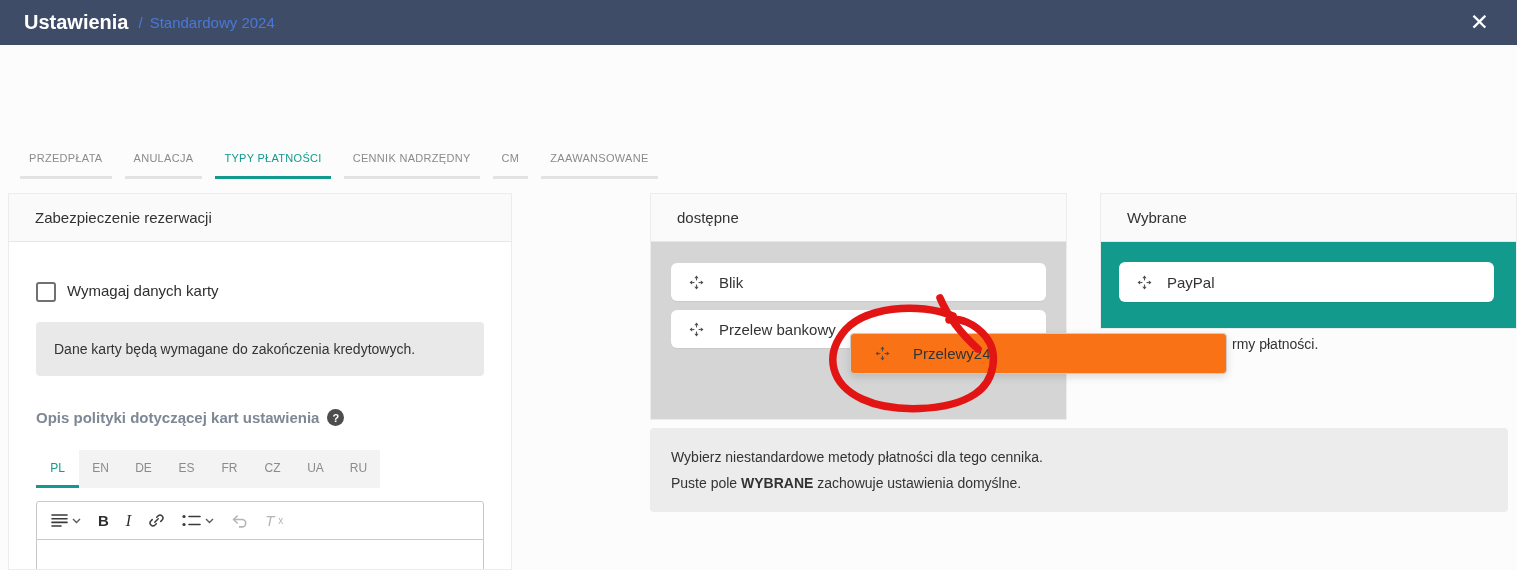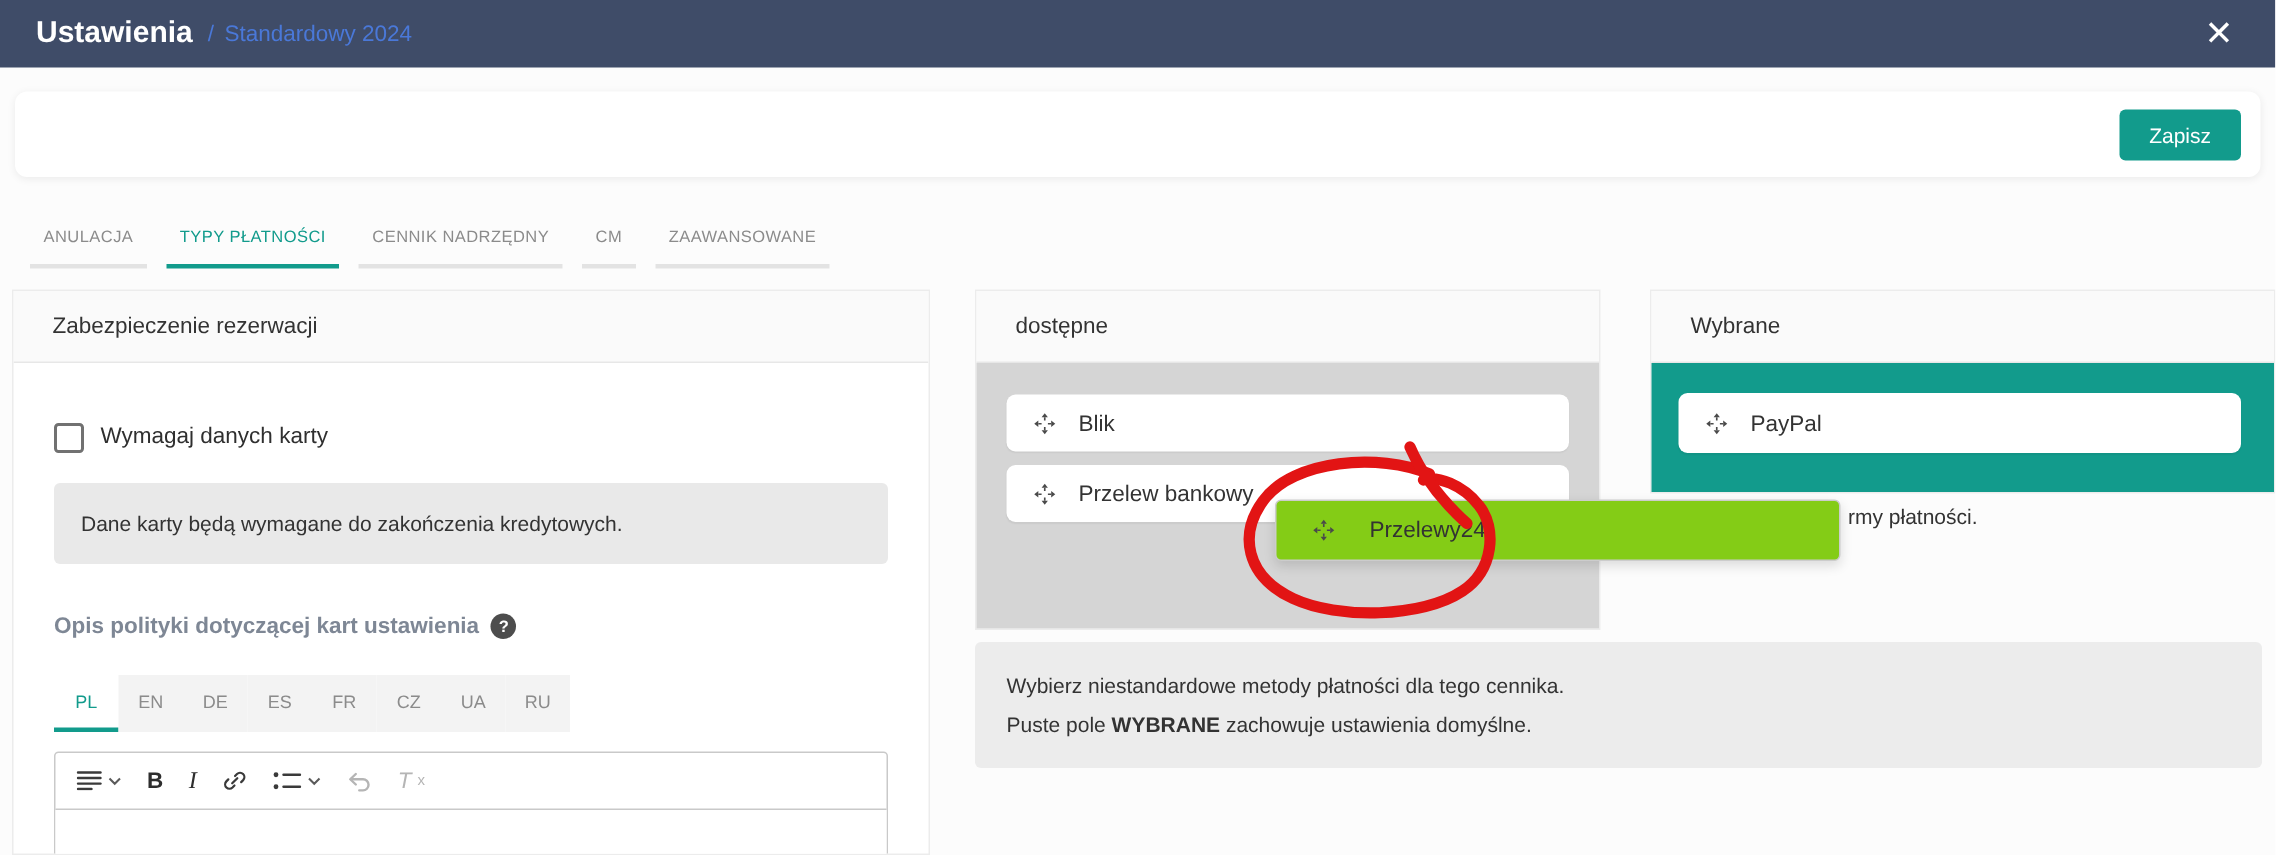--- a/index.html
+++ b/index.html
@@ -27,21 +27,21 @@
   .tab { font-size:11px; letter-spacing:0.3px; color:#8b8b8b; padding:11px 9px 12px;
          border-bottom:3px solid #e3e3e3; white-space:nowrap; cursor:pointer; }
   .tab.active { color:#129b8c; border-bottom-color:#129b8c; }
 
   
   .panel { position:absolute; top:193px; background:#fff; border:1px solid #ececec; }
   .panel-header { background:#fafafa; border-bottom:1px solid #e7e7e7; padding:15px 26px;
                   font-size:15px; color:#333; }
 
   
-  .left-panel { left:8px; width:612px; height:377px; overflow:hidden; }
+  .left-panel { left:8px; width:504px; height:377px; overflow:hidden; }
   .checkbox-row { display:flex; gap:11px; margin:40px 27px 0; }
   .checkbox-box { width:20px; height:20px; border:2px solid #717171; border-radius:3px;
                   background:#fff; cursor:pointer; flex:0 0 auto; }
   .checkbox-label { font-size:15px; color:#2f2f2f; }
   .info-box { margin:20px 27px 0; background:#e9e9e9; border-radius:4px; padding:19px 18px;
               font-size:14px; color:#333; }
   .policy-row { margin:33px 27px 0; display:flex; align-items:center; gap:8px;
                 font-size:15px; font-weight:700; color:#7e8795; }
   .help-icon { width:17px; height:17px; border-radius:50%; background:#4d4d4d; color:#fff;
                font-size:11px; font-weight:bold; display:flex; align-items:center;
@@ -72,21 +72,21 @@
   .dropzone.teal { background:#129b8c; height:86px; padding:20px 18px; }
   .drag-card { display:flex; align-items:center; gap:15px; background:#fff; border-radius:6px;
                height:38px; padding:0 18px; font-size:15px; color:#333; margin-bottom:9px;
                box-shadow:0 1px 1px rgba(0,0,0,0.05); cursor:grab; }
   .dropzone.teal .drag-card { height:40px; width:375px; margin-bottom:0; }
   .move-icon { flex:0 0 auto; display:flex; }
 
   .clipped-text { position:absolute; left:1232px; top:336px; font-size:14px; color:#333; }
 
   .ghost-card { position:absolute; left:850px; top:333px; width:377px; height:41px;
-                background:#84cc16; border:1px solid #ccc; border-radius:4px;
+                background:#f97316; border:1px solid #ccc; border-radius:4px;
                 box-shadow:0 3px 8px rgba(0,0,0,0.13); display:flex; align-items:center;
                 gap:23px; padding:0 24px; font-size:15px; color:#333; z-index:5; cursor:grabbing; }
 
   .note-box { position:absolute; left:650px; top:428px; width:858px; height:84px;
               background:#ececec; border-radius:4px; padding:16px 21px; font-size:14px;
               color:#333; line-height:26px; }
   .note-line { white-space:pre-wrap; }
 
   .annotation-svg { position:absolute; left:0; top:0; width:1517px; height:570px;
                     pointer-events:none; z-index:20; }
@@ -96,25 +96,23 @@
 
 <div class="stage">
 
   <div class="topbar">
     <span class="topbar-title">Ustawienia</span>
     <span class="topbar-sep">/</span>
     <span class="topbar-sub">Standardowy 2024</span>
     <span class="close-btn">✕</span>
   </div>
 
-  <div class="save-card">
-    <button class="save-btn">Zapisz</button>
-  </div>
 
   <div class="tabs">
+    <div class="tab">PRZEDPŁATA</div>
     <div class="tab">ANULACJA</div>
     <div class="tab active">TYPY PŁATNOŚCI</div>
     <div class="tab">CENNIK NADRZĘDNY</div>
     <div class="tab">CM</div>
     <div class="tab">ZAAWANSOWANE</div>
   </div>
 
   <div class="panel left-panel">
     <div class="panel-header">Zabezpieczenie rezerwacji</div>
 

